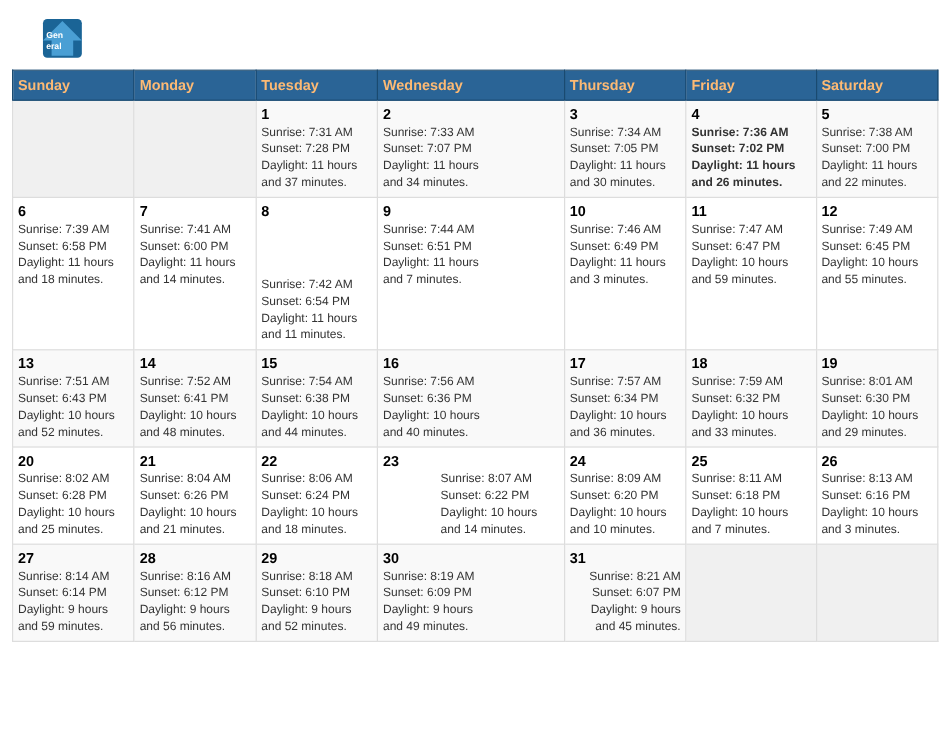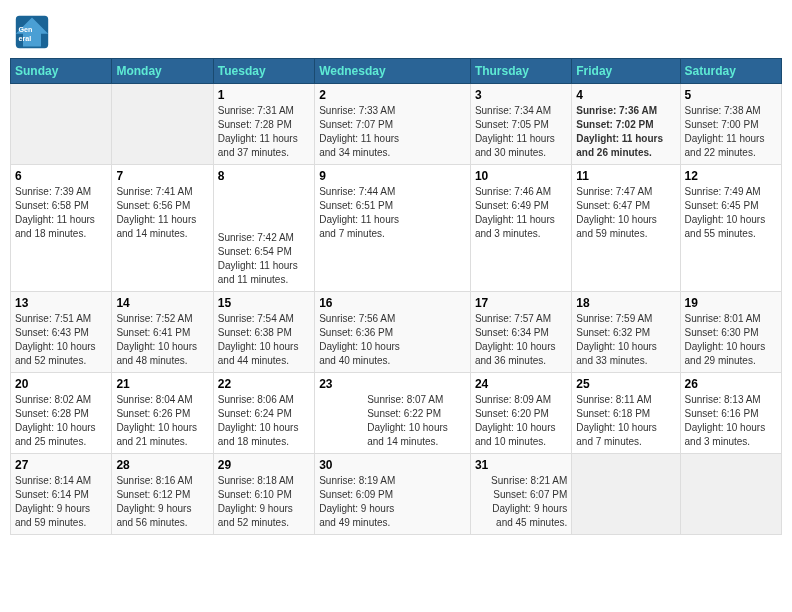--- a/index.html
+++ b/index.html
@@ -14,20 +14,21 @@
       display: flex;
       justify-content: space-between;
       align-items: flex-start;
       margin-bottom: 8px;
       padding: 0 4px;
     }
     .logo {
       display: flex;
       align-items: center;
       margin-top: 4px;
+      margin-left: 20px;
     }
     .logo-icon {
       width: 36px;
       height: 36px;
       margin-right: 4px;
     }
     .title-block {
       text-align: right;
     }
     .main-title {
@@ -39,21 +40,21 @@
       font-size: 16px;
       color: #555;
     }
     table {
       width: 100%;
       border-collapse: collapse;
       font-size: 11px;
     }
     thead tr th {
       background-color: #2a6496;
-      color: #5eead4;
+      color: #fdba74;
       padding: 5px 4px;
       text-align: left;
       font-weight: bold;
       font-size: 12px;
       border: 1px solid #1a4a70;
     }
     tbody tr td {
       border: 1px solid #ddd;
       padding: 4px;
       vertical-align: top;
@@ -158,21 +159,21 @@
         <td>
           <span class="day-num">6</span>
           <div class="day-info" style="white-space: pre-line;">Sunrise: 7:39 AM
 Sunset: 6:58 PM
 Daylight: 11 hours
 and 18 minutes.</div>
         </td>
         <td>
           <span class="day-num">7</span>
           <div class="day-info" style="white-space: pre-line;">Sunrise: 7:41 AM
-Sunset: 6:56 PM
+Sunset: 6:00 PM
 Daylight: 11 hours
 and 14 minutes.</div>
         </td>
         <td>
           <span class="day-num">8</span>
           <div class="day-info" style="white-space: pre-line; margin-top: 48px;">Sunrise: 7:42 AM
 Sunset: 6:54 PM
 Daylight: 11 hours
 and 11 minutes.</div>
         </td>

